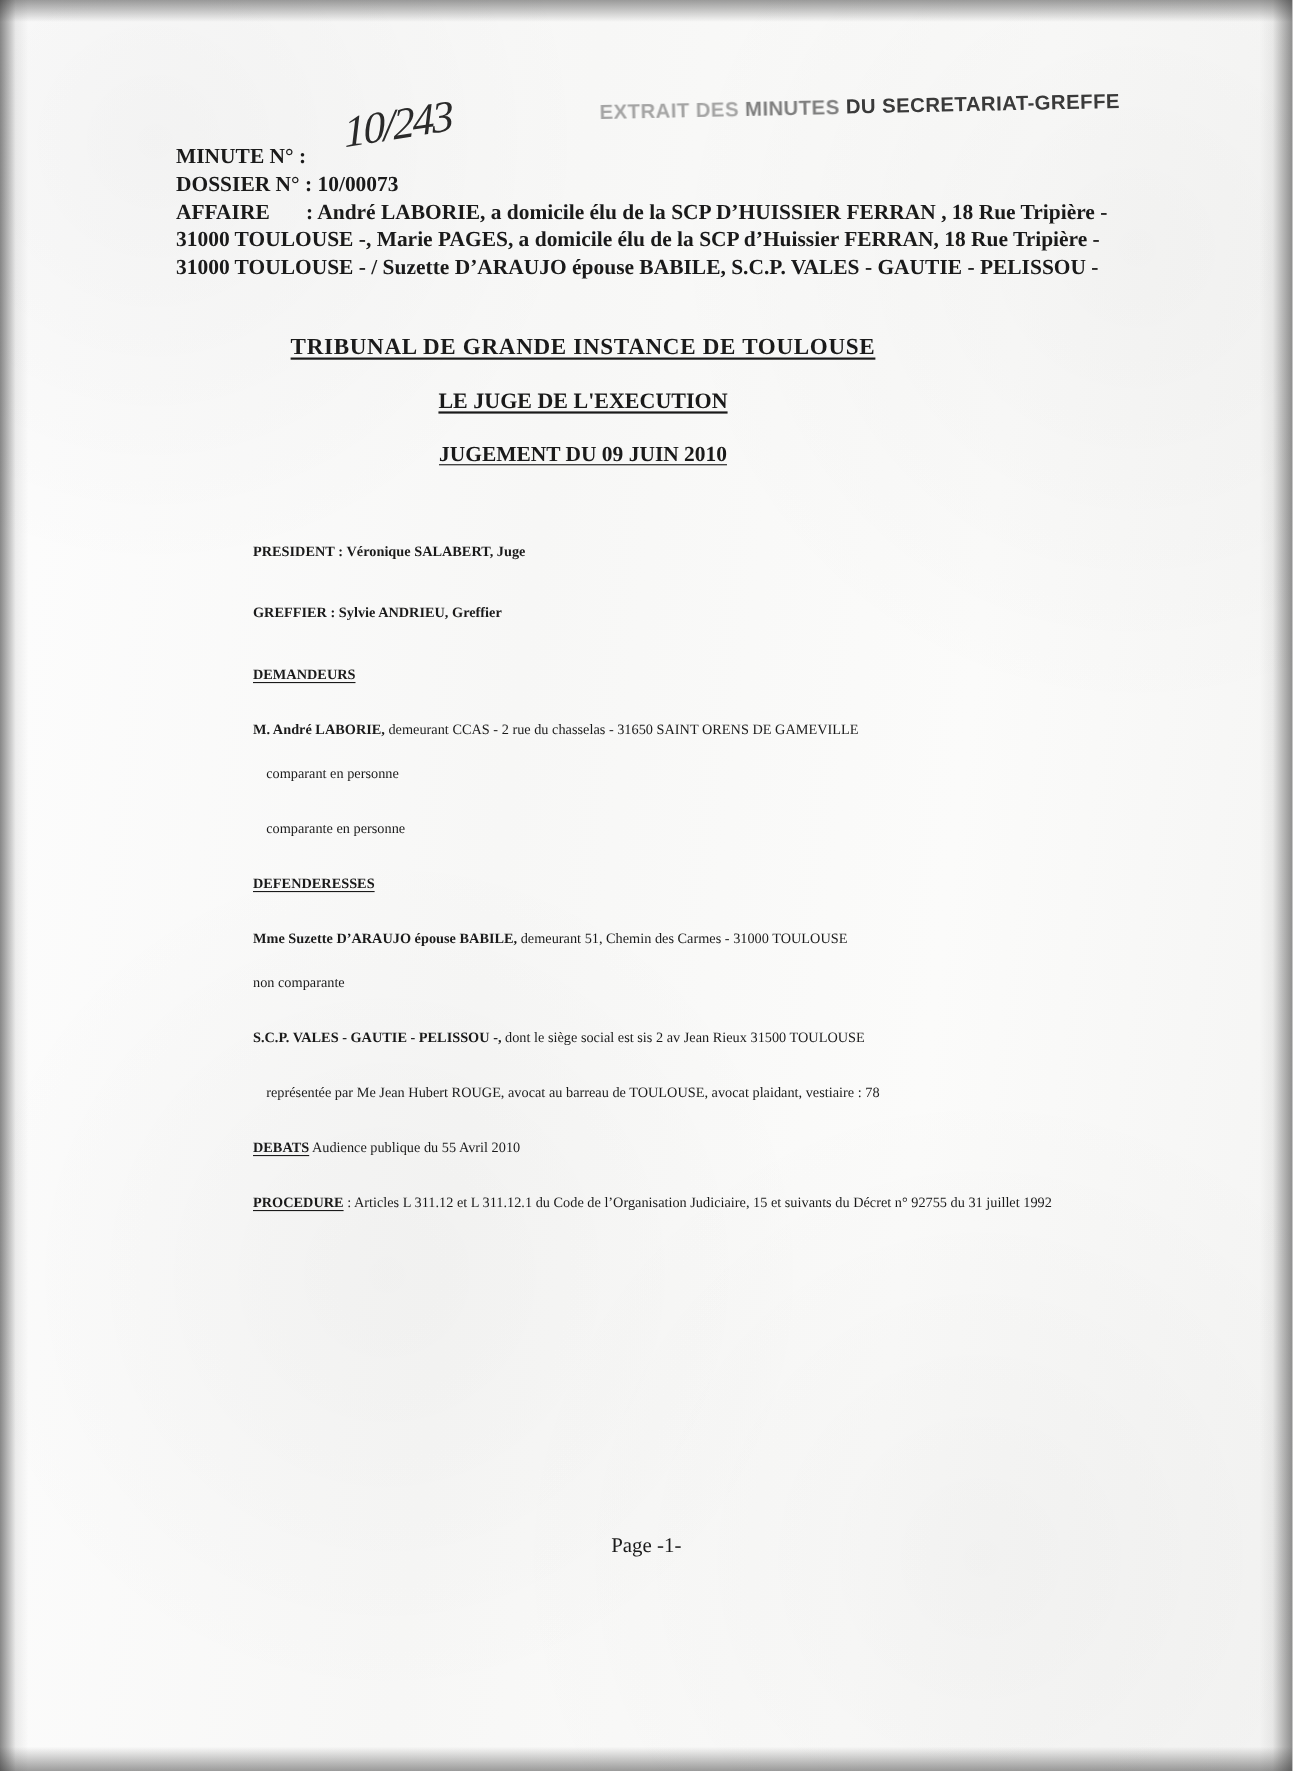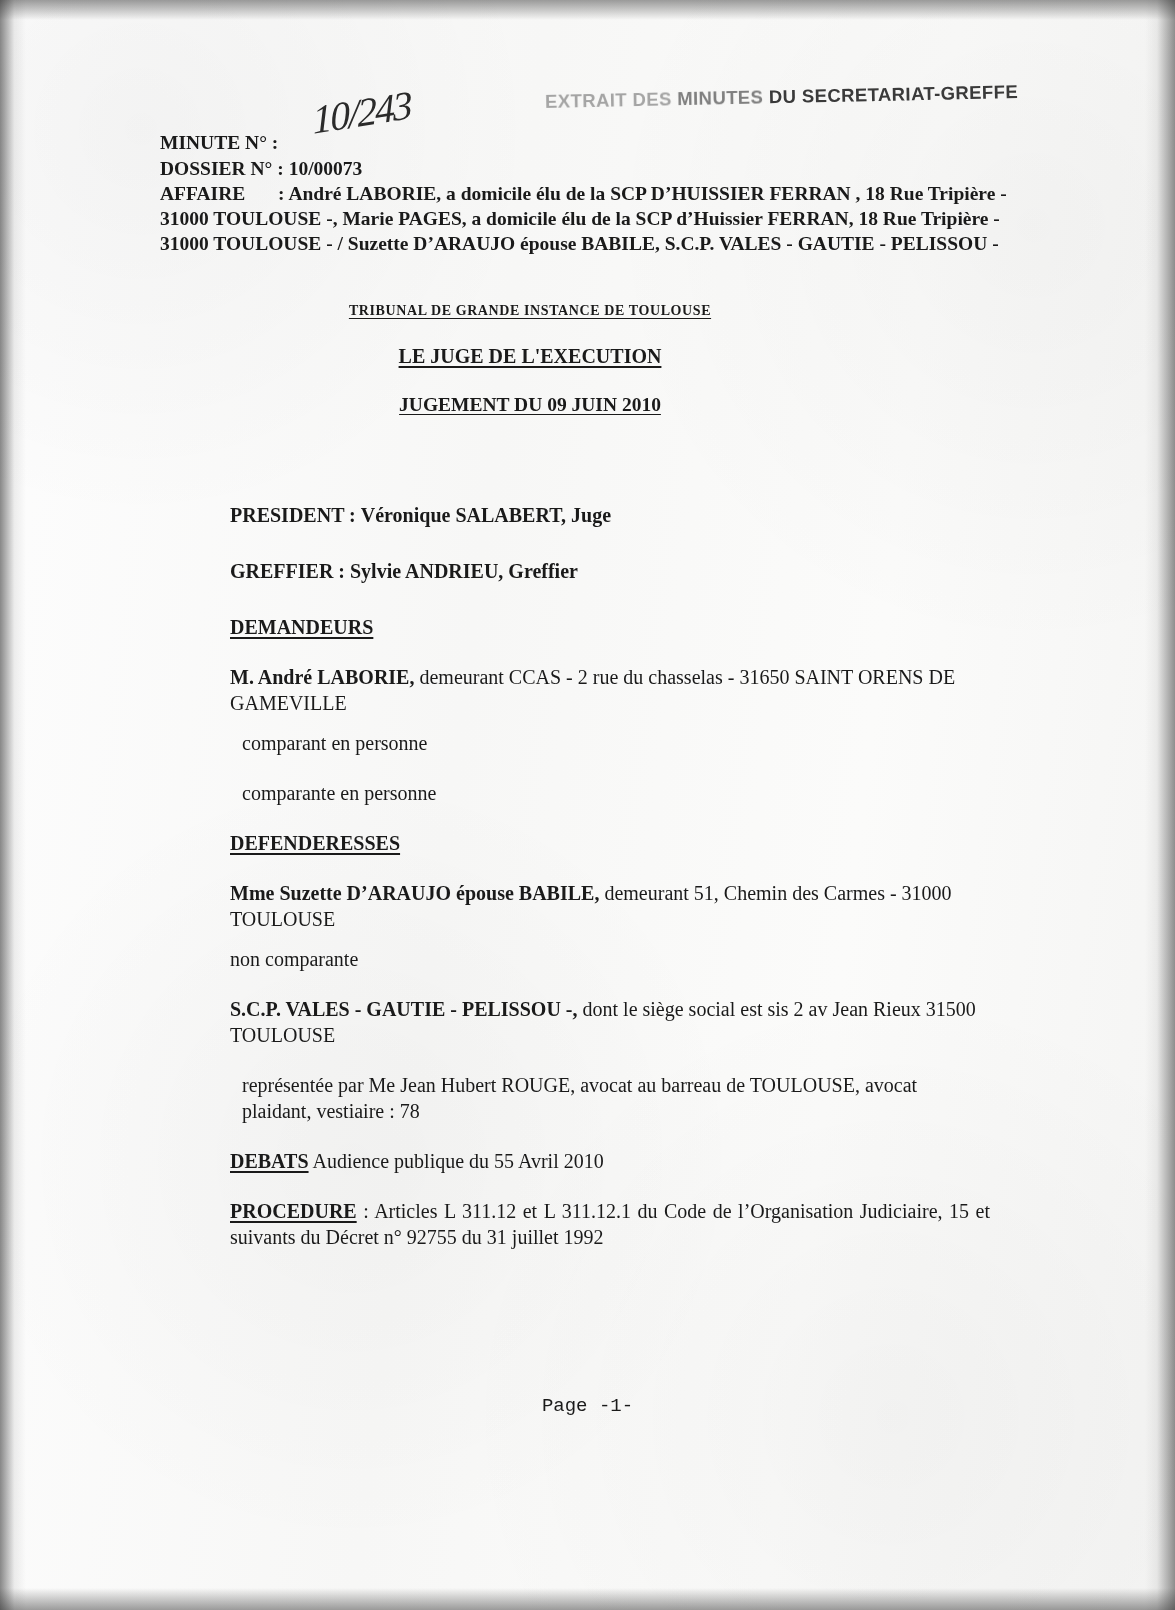--- a/index.html
+++ b/index.html
@@ -114,21 +114,21 @@
   
   .titles {
     position: absolute;
     left: 0;
     top: 225px;
     width: 790px;
     text-align: center;
     font-weight: bold;
   }
   .t1 {
-    font-size: 14px;
+    font-size: 21px;
     letter-spacing: 0.6px;
     text-decoration: underline;
     text-underline-offset: 3px;
   }
   .t2 {
     font-size: 20px;
     margin-top: 26px;
     text-decoration: underline;
     text-underline-offset: 3px;
   }
@@ -136,43 +136,42 @@
     font-size: 19.5px;
     margin-top: 26px;
     text-decoration: underline;
     text-underline-offset: 3px;
   }
 
   
   .body {
     position: absolute;
     left: 95px;
-    top: 424px;
+    top: 410px;
     width: 760px;
-    font-size: 20px;
+    font-size: 13px;
     line-height: 26px;
   }
   .b { font-weight: bold; }
   .u { text-decoration: underline; text-underline-offset: 2.5px; }
   .small-indent { padding-left: 12px; }
   .justify { text-align: justify; }
   .gap-md { margin-bottom: 24px; }
   .gap-sm { margin-bottom: 14px; }
 
   .pres-line { margin-bottom: 30px; }
   .greff-line { margin-bottom: 30px; }
 
   .footer {
     position: absolute;
     left: 0;
     top: 1395px;
     width: 1175px;
     text-align: center;
     font-size: 19px;
-    font-family: Liberation Mono, monospace;
   }
 </style>
 </head>
 <body>
 
 <div class="page">
 
   <div class="scan-edge-left"></div>
   <div class="scan-edge-right"></div>
   <div class="scan-edge-top"></div>

